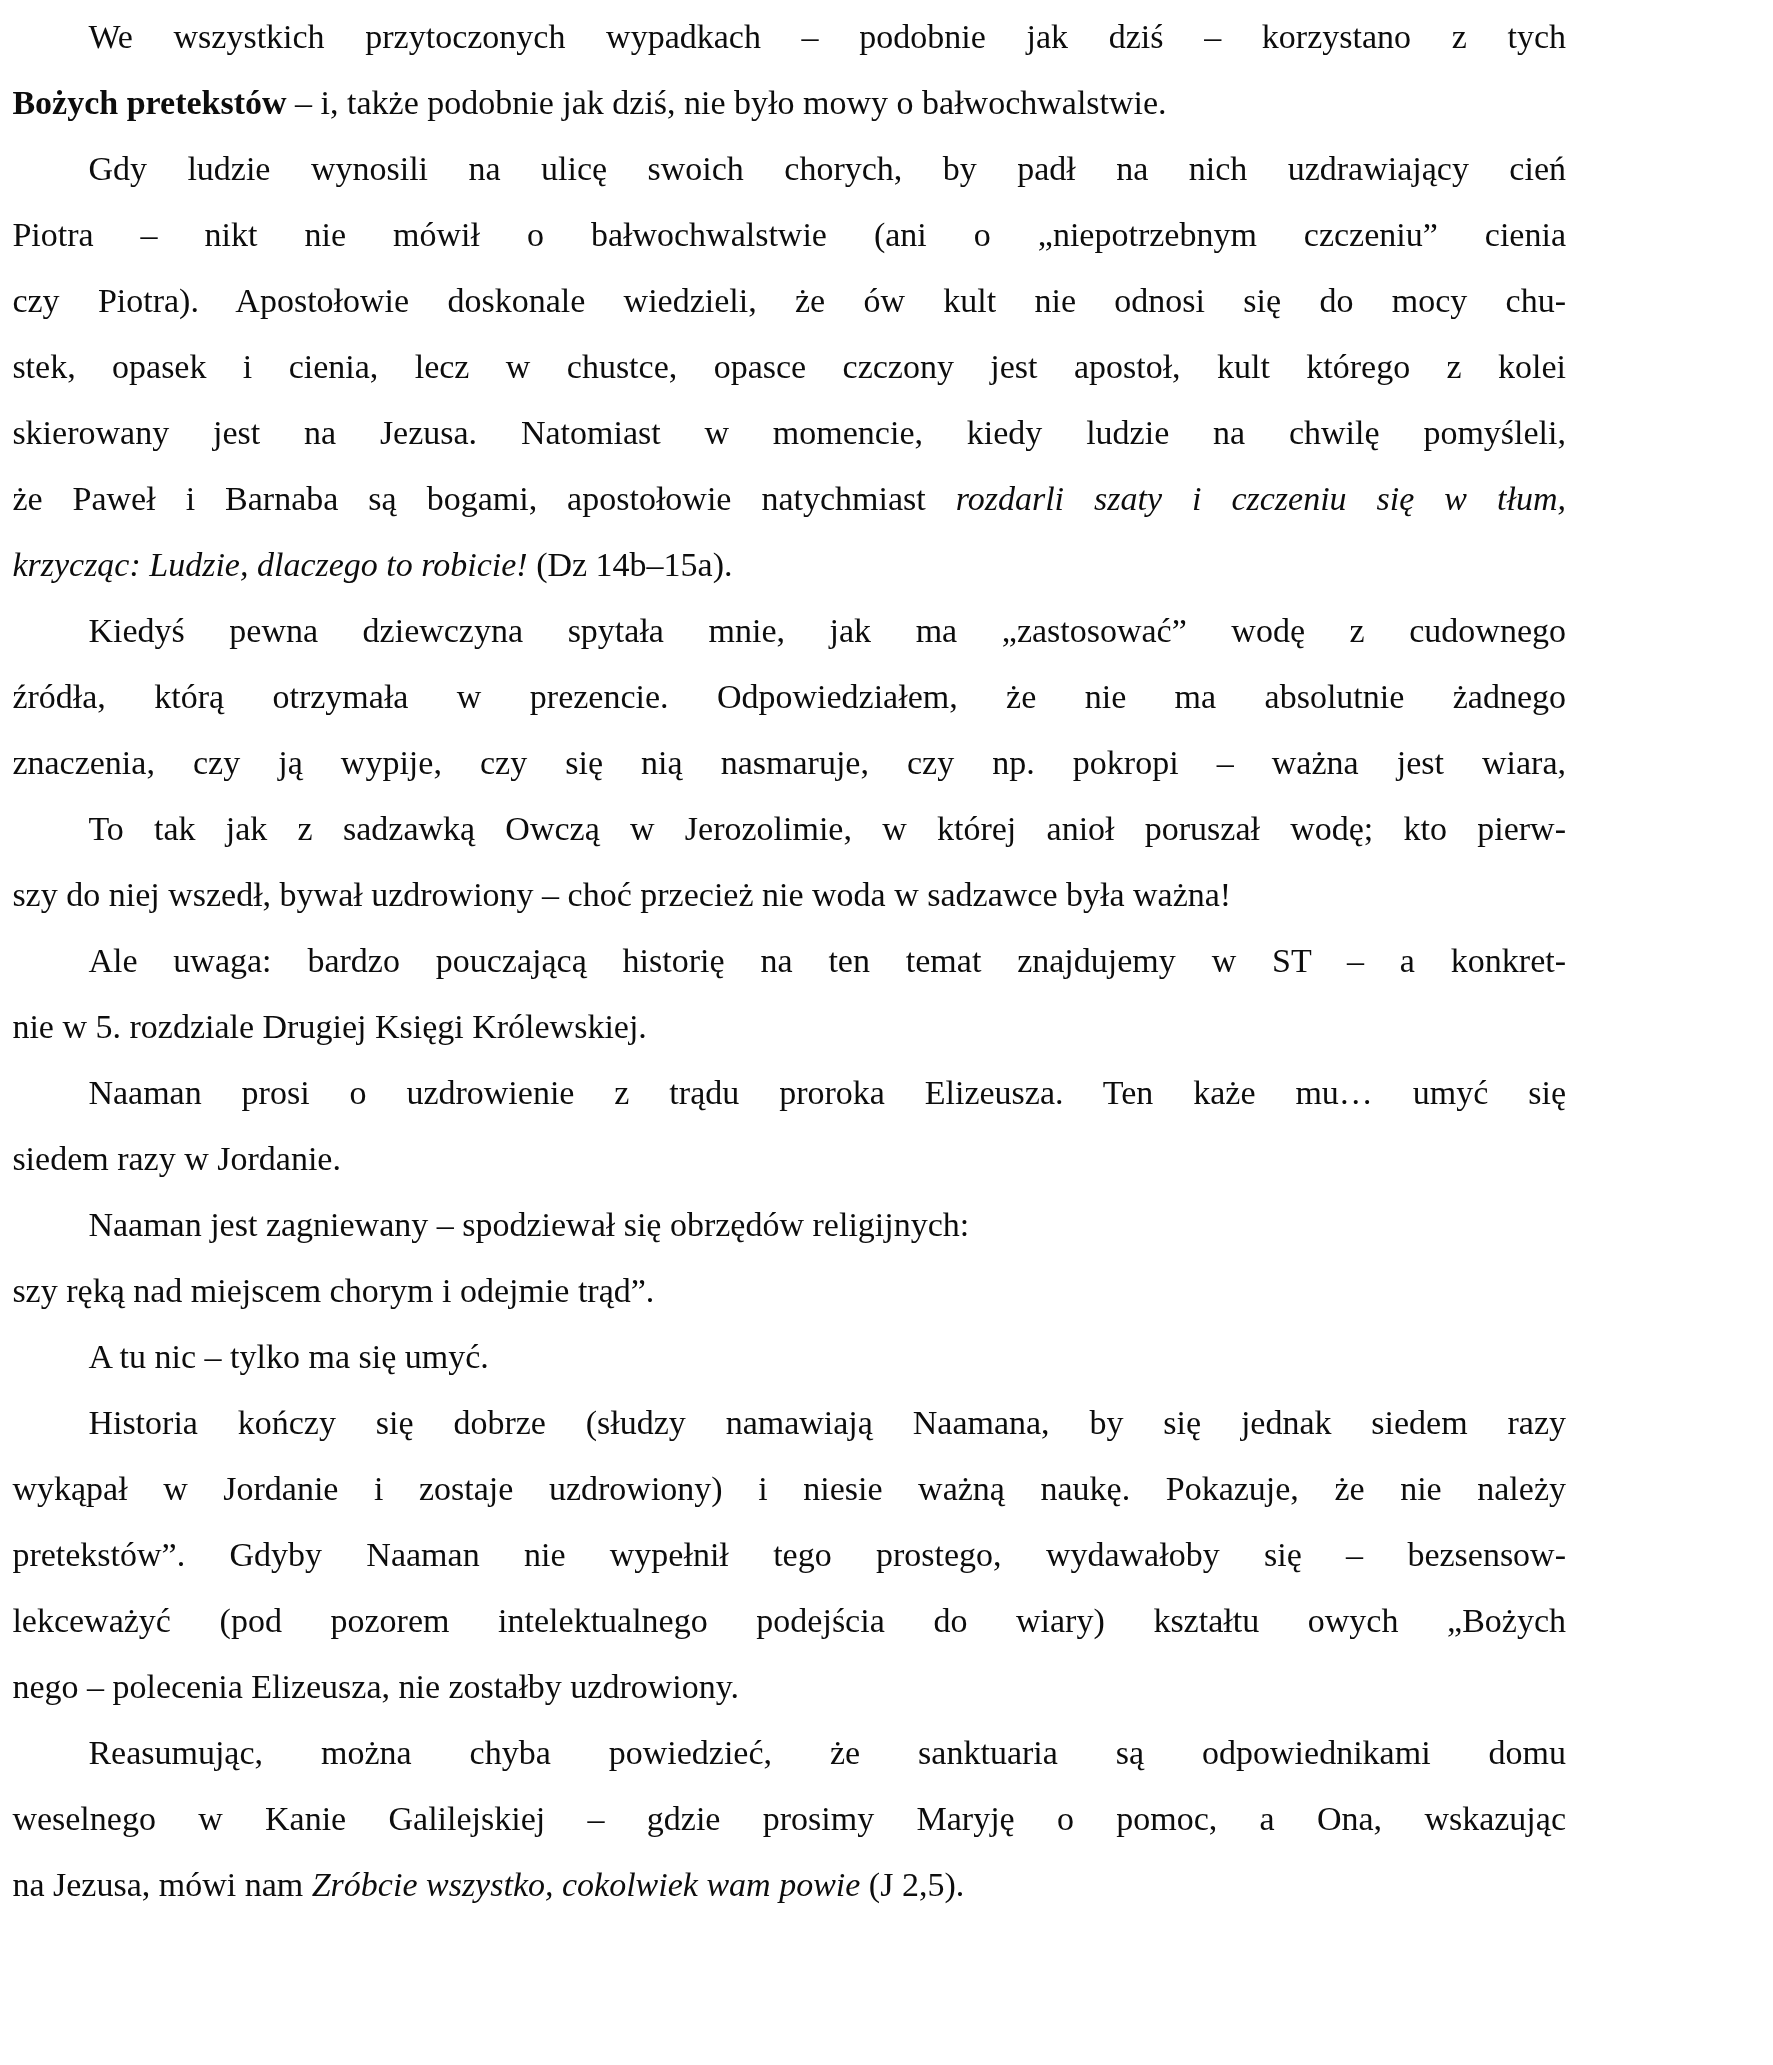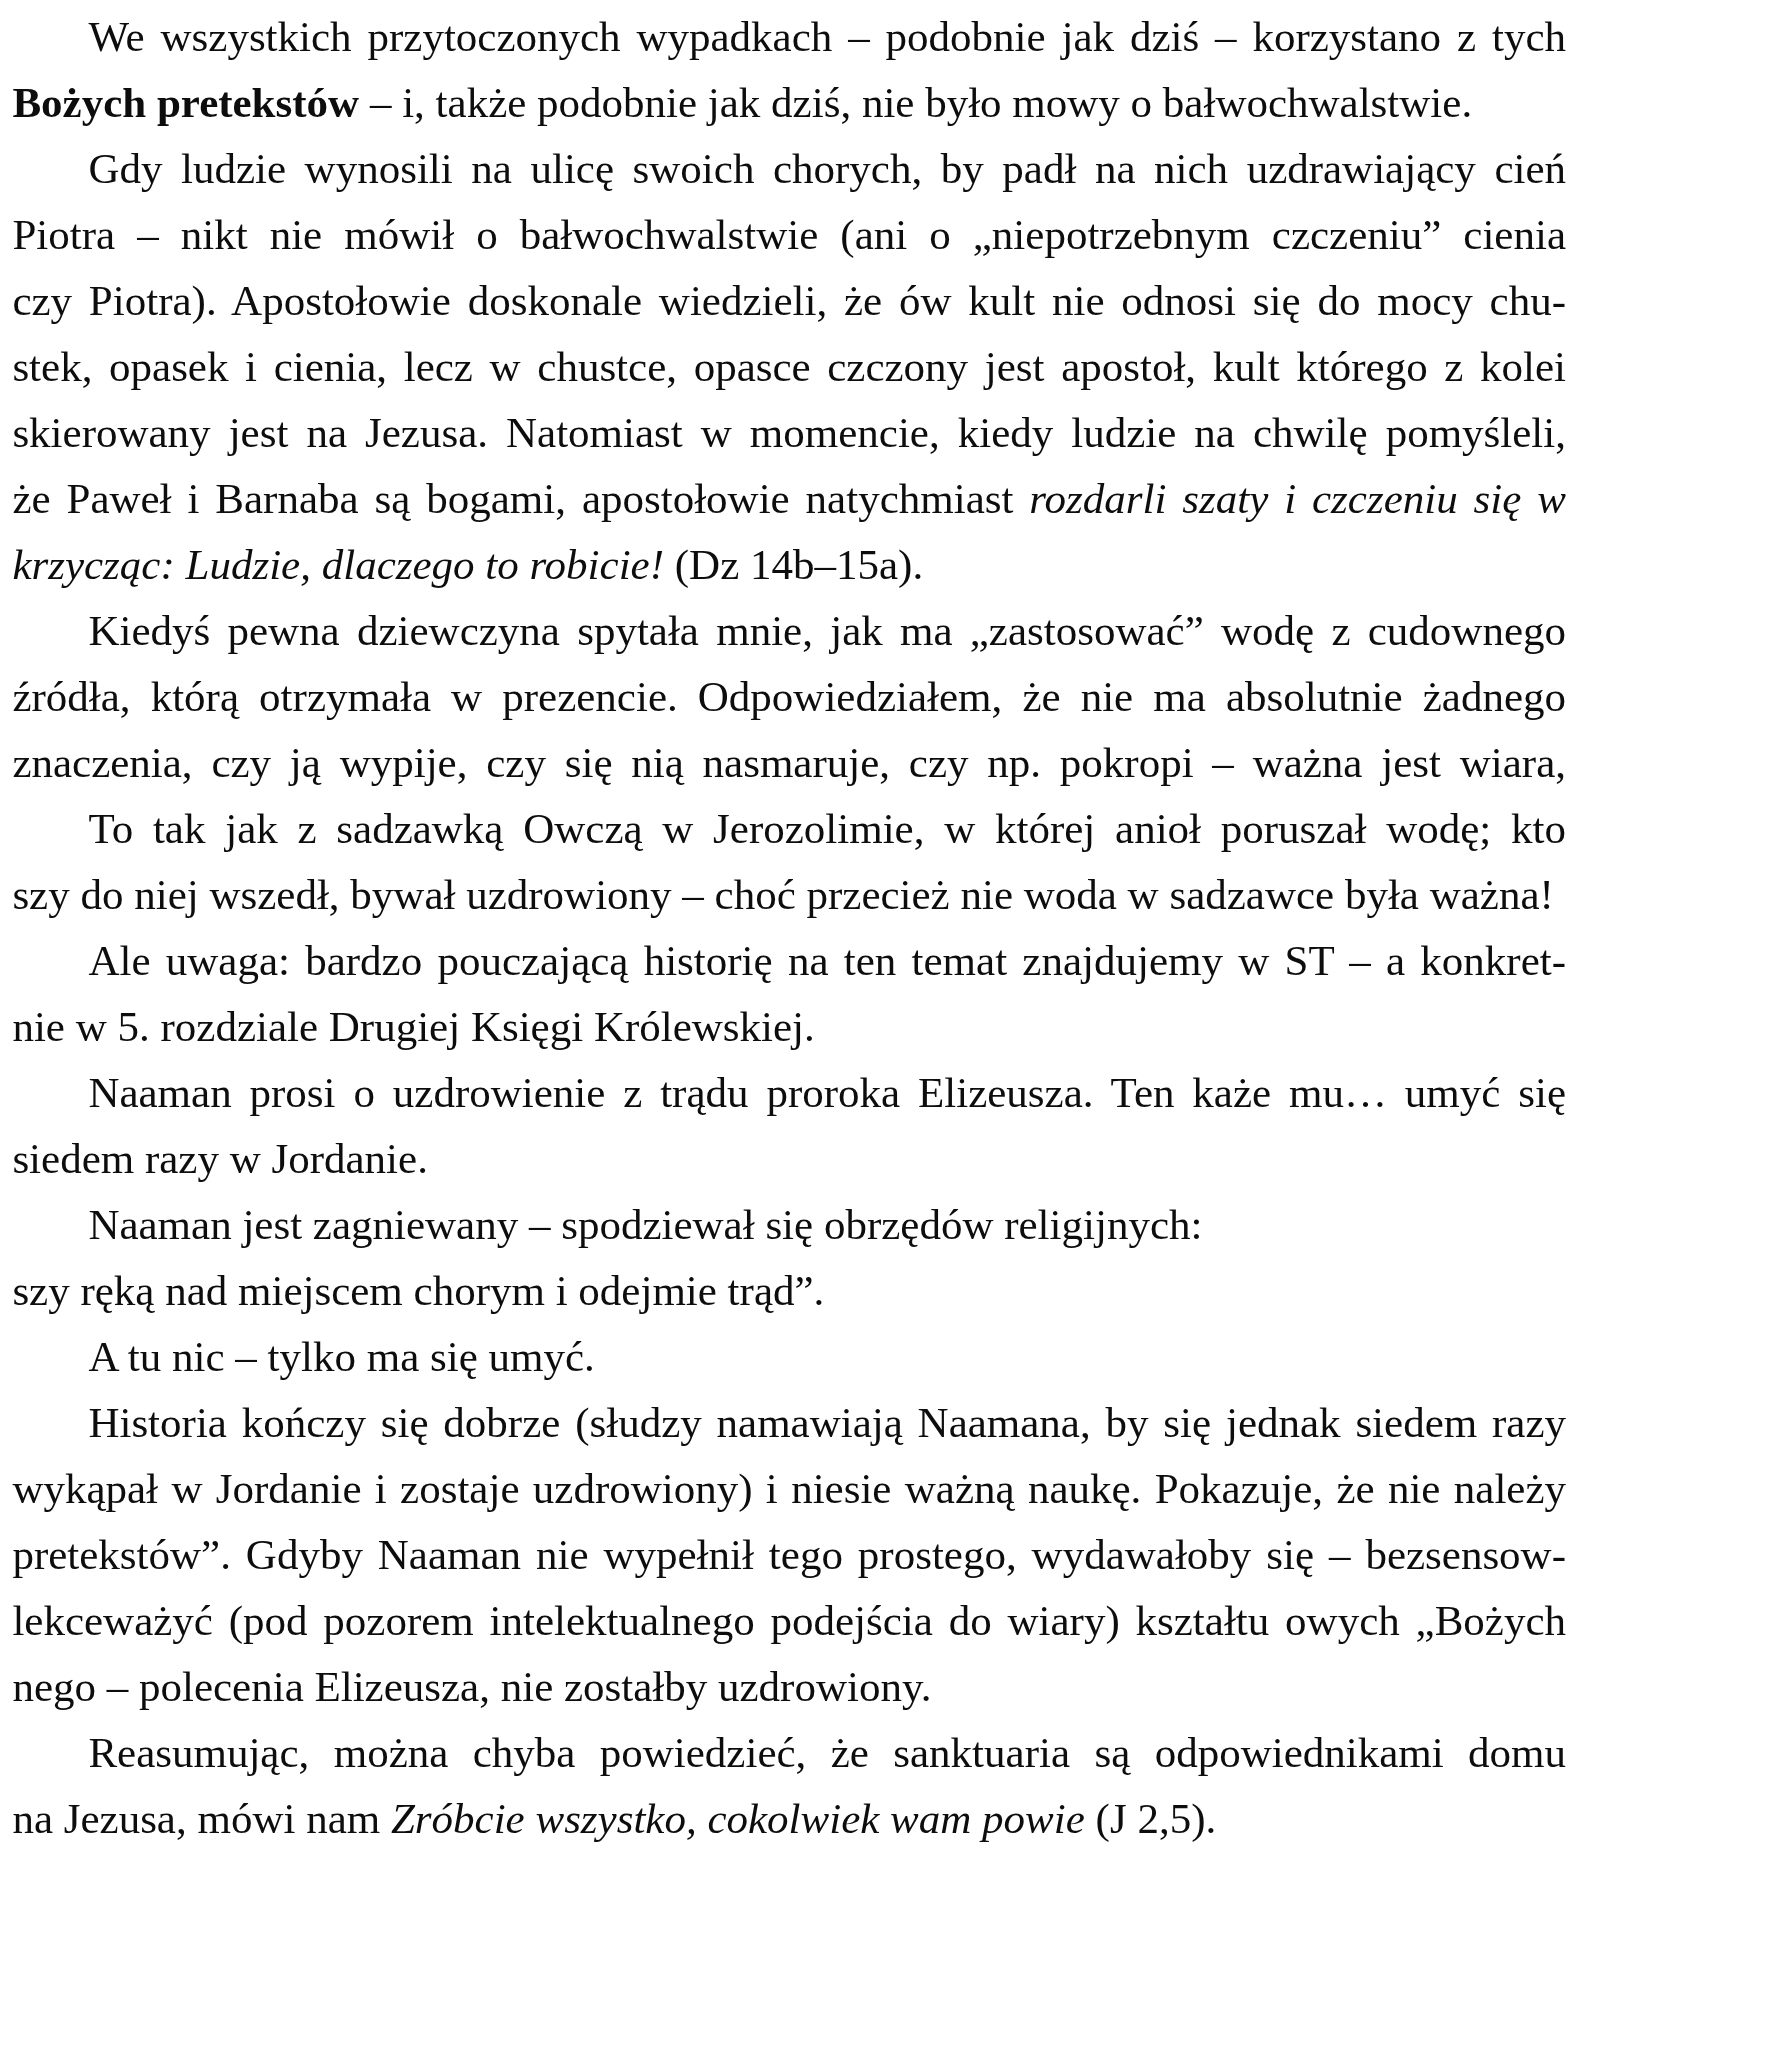--- a/index.html
+++ b/index.html
@@ -9,21 +9,21 @@
   }
   .page {
     position: relative;
     box-sizing: border-box;
     width: 1582px;
     height: 2066px;
     background: #ffffff;
     overflow: hidden;
     padding: 3.5px 16px 0 12.4px;
     font-family: "Liberation Serif", serif;
-    font-size: 43px;
+    font-size: 34px;
     color: #0d0d0d;
   }
   .text-block {
     width: 100%;
   }
   .line {
     line-height: 66px;
     height: 66px;
     text-align: justify;
     text-align-last: justify;
@@ -65,16 +65,17 @@
       <div class="line last"><span class="normal">siedem razy w Jordanie.</span></div>
       <div class="line indent last"><span class="normal">Naaman jest zagniewany – spodziewał się obrzędów religijnych:</span></div>
       <div class="line last"><span class="normal">szy ręką nad miejscem chorym i odejmie trąd”.</span></div>
       <div class="line indent last"><span class="normal">A tu nic – tylko ma się umyć.</span></div>
       <div class="line indent"><span class="normal">Historia kończy się dobrze (słudzy namawiają Naamana, by się jednak siedem razy</span></div>
       <div class="line"><span class="normal">wykąpał w Jordanie i zostaje uzdrowiony) i niesie ważną naukę. Pokazuje, że nie należy</span></div>
       <div class="line"><span class="normal">pretekstów”. Gdyby Naaman nie wypełnił tego prostego, wydawałoby się – bezsensow-</span></div>
       <div class="line"><span class="normal">lekceważyć (pod pozorem intelektualnego podejścia do wiary) kształtu owych „Bożych</span></div>
       <div class="line last"><span class="normal">nego – polecenia Elizeusza, nie zostałby uzdrowiony.</span></div>
       <div class="line indent"><span class="normal">Reasumując, można chyba powiedzieć, że sanktuaria są odpowiednikami domu</span></div>
+      <div class="line"><span class="normal">weselnego w Kanie Galilejskiej – gdzie prosimy Maryję o pomoc, a Ona, wskazując</span></div>
       <div class="line last"><span class="normal">na Jezusa, mówi nam </span><span class="italic">Zróbcie wszystko, cokolwiek wam powie</span><span class="normal"> (J 2,5).</span></div>
     </div>
 </div>
 
 
 </body></html>

